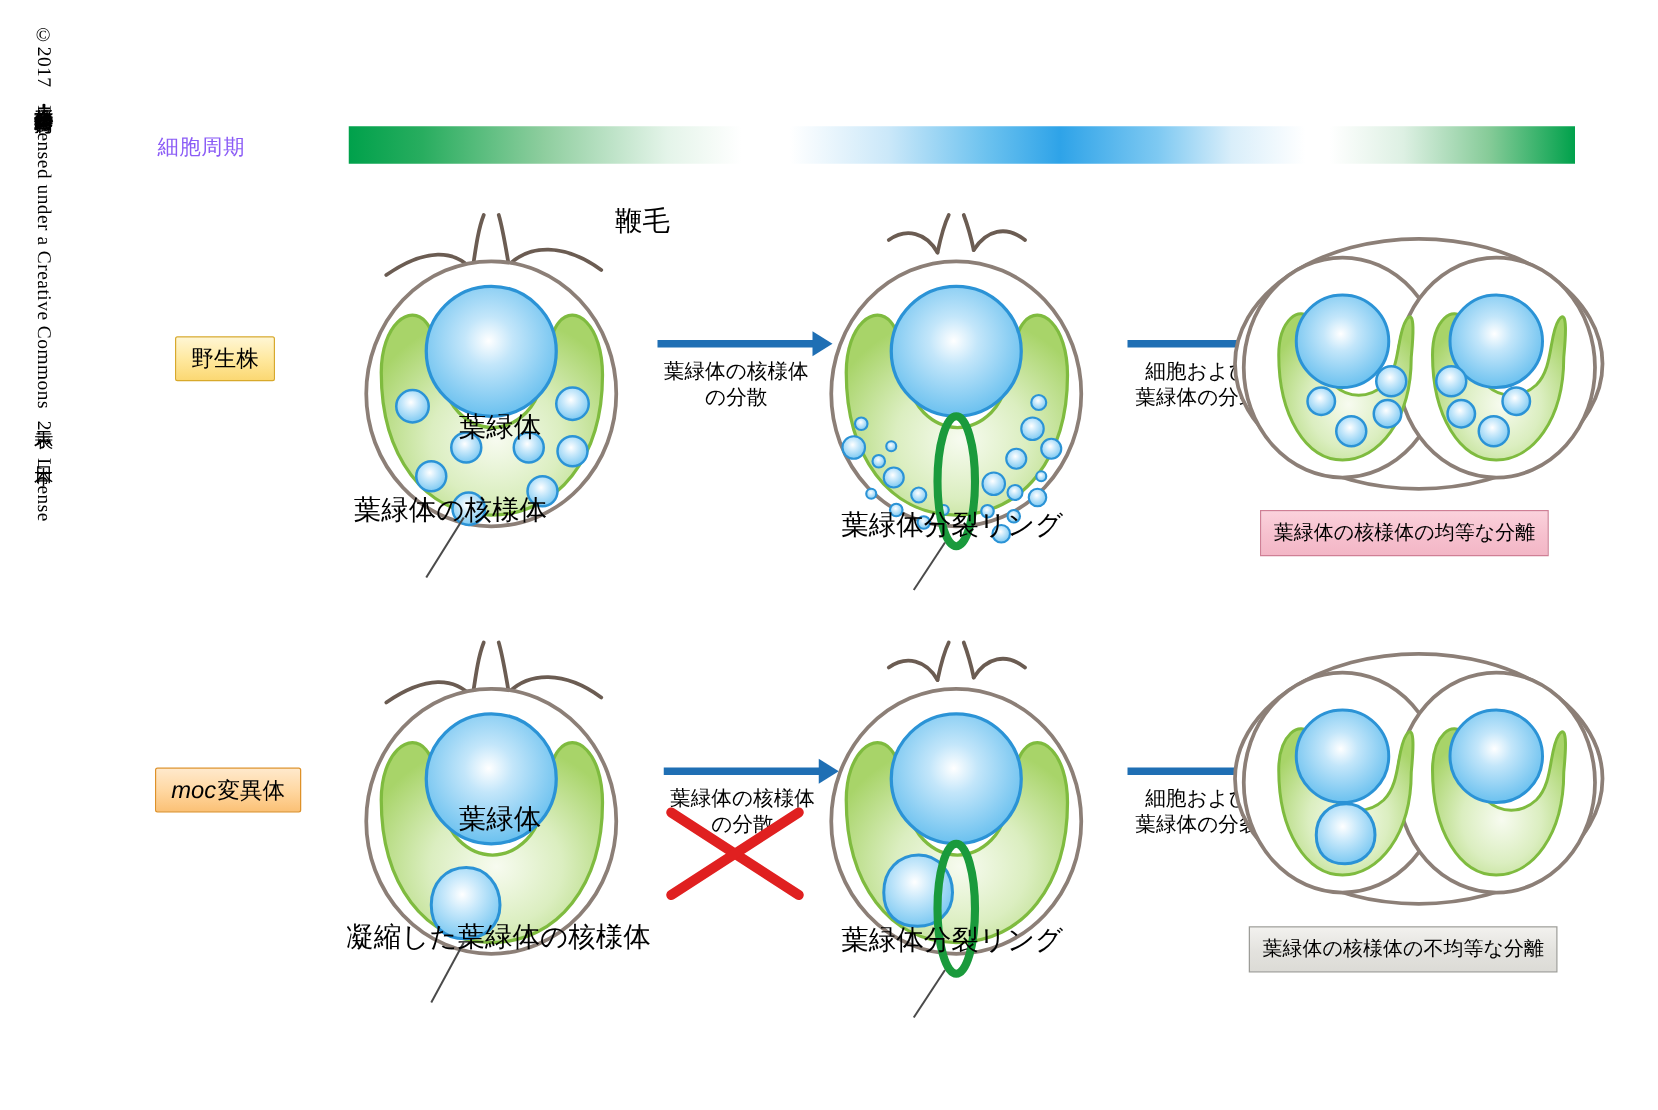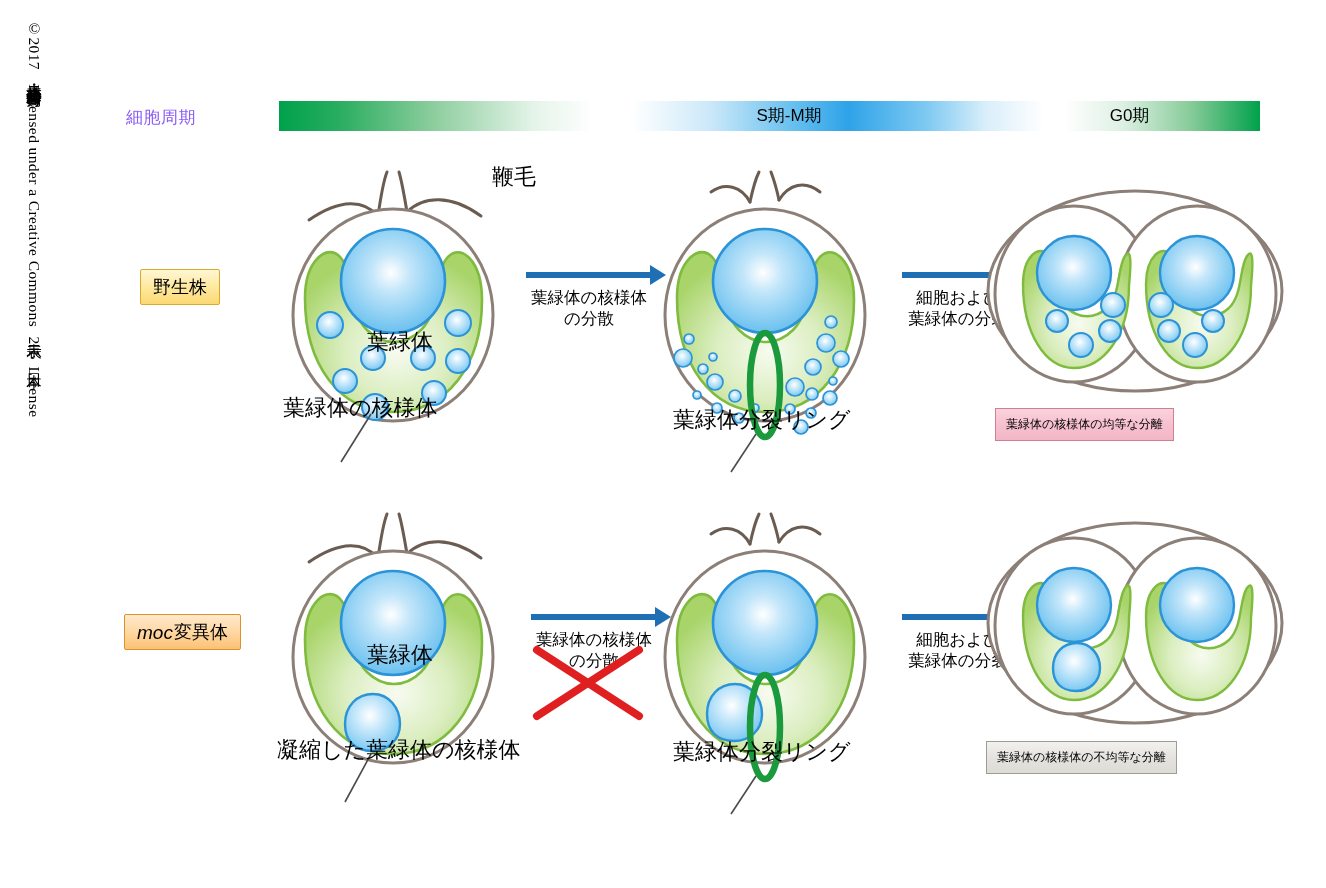--- a/index.html
+++ b/index.html
@@ -67,22 +67,22 @@
   }
   .arrow-text{
     font-size:16.5px;line-height:1.25;color:#000;margin-top:9px;white-space:pre-line;
   }
 
   
   .callout{position:absolute;font-size:22px;color:#000;white-space:nowrap;}
 
   
   .outcome{
-    position:absolute;font-size:12px;color:#000;white-space:nowrap;
-    padding:7px 10px;text-align:left;
+    position:absolute;font-size:16px;color:#000;white-space:nowrap;
+    padding:7px 10px;text-align:left;margin-left:13px;
   }
   #outcome-wt{
     left:995px;top:408px;
     background:linear-gradient(to bottom,#fbd2dc 0%,#f6c0ce 55%,#f3b6c6 100%);
     border:1px solid #cf7f95;
   }
   #outcome-mut{
     left:986px;top:741px;
     background:linear-gradient(to bottom,#f2f1ee 0%,#e3e2de 55%,#dcdbd6 100%);
     border:1px solid #9d9d98;
@@ -91,22 +91,20 @@
   svg{overflow:visible;}
 </style>
 </head>
 <body>
 
 <div id="copyright" class="abs">©2017 小林優介・三角修己・西村芳樹 Licensed under a Creative Commons 表示 2.1 日本 License</div>
 
 <div id="cycle-label" class="abs">細胞周期</div>
 
 <div id="phase-bar" class="abs">
-  <div class="phase-name" style="left:300px;width:420px;">S期-M期</div>
-  <div class="phase-name" style="left:720px;width:261px;">G0期</div>
 </div>
 
 <div id="strain-wt" class="strain-chip">
   <span>野生株</span>
 </div>
 
 <div id="strain-mut" class="strain-chip">
   <span class="ital">moc</span>
     <span>変異体</span>
 </div>

